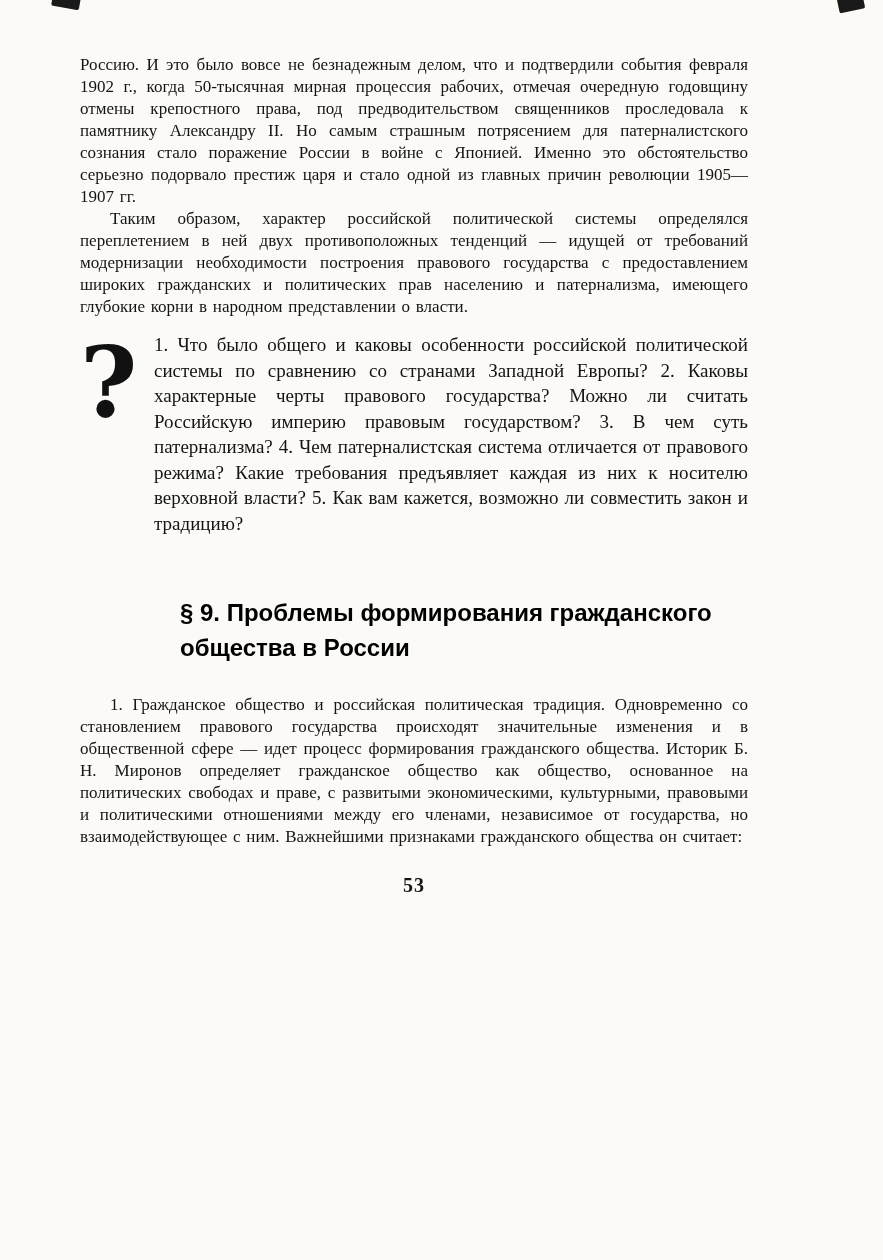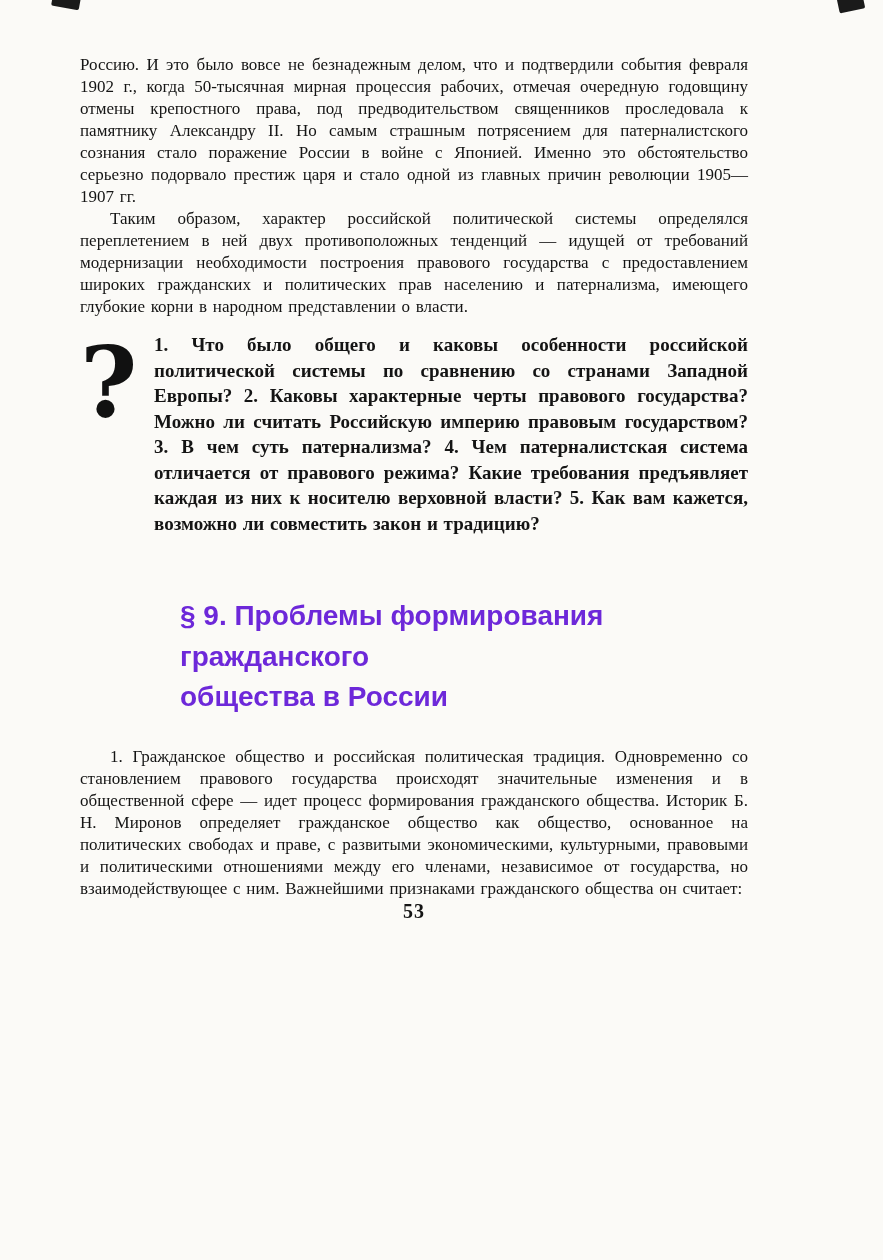--- a/index.html
+++ b/index.html
@@ -65,32 +65,32 @@
     line-height: 0.95;
     padding-top: 4px;
     color: #111;
   }
   .q-text {
     flex: 1;
     font-size: 19px;
     line-height: 25.5px;
     text-align: justify;
     word-spacing: 1px;
-    font-weight: bold;
   }
   .section-heading {
     margin: 60px 0 28px 100px;
     font-family: "Liberation Sans", "DejaVu Sans", sans-serif;
     font-weight: bold;
-    font-size: 28px;
+    font-size: 24px;
     line-height: 1.45;
     white-space: pre-line;
-    color: #6d28d9;
+    color: #000000;
   }
   .page-number {
+    margin-top: 26px;
     text-align: center;
     font-size: 20px;
     font-weight: bold;
     letter-spacing: 1px;
   }
 </style>
 </head>
 <body>
 
 <div class="page">

